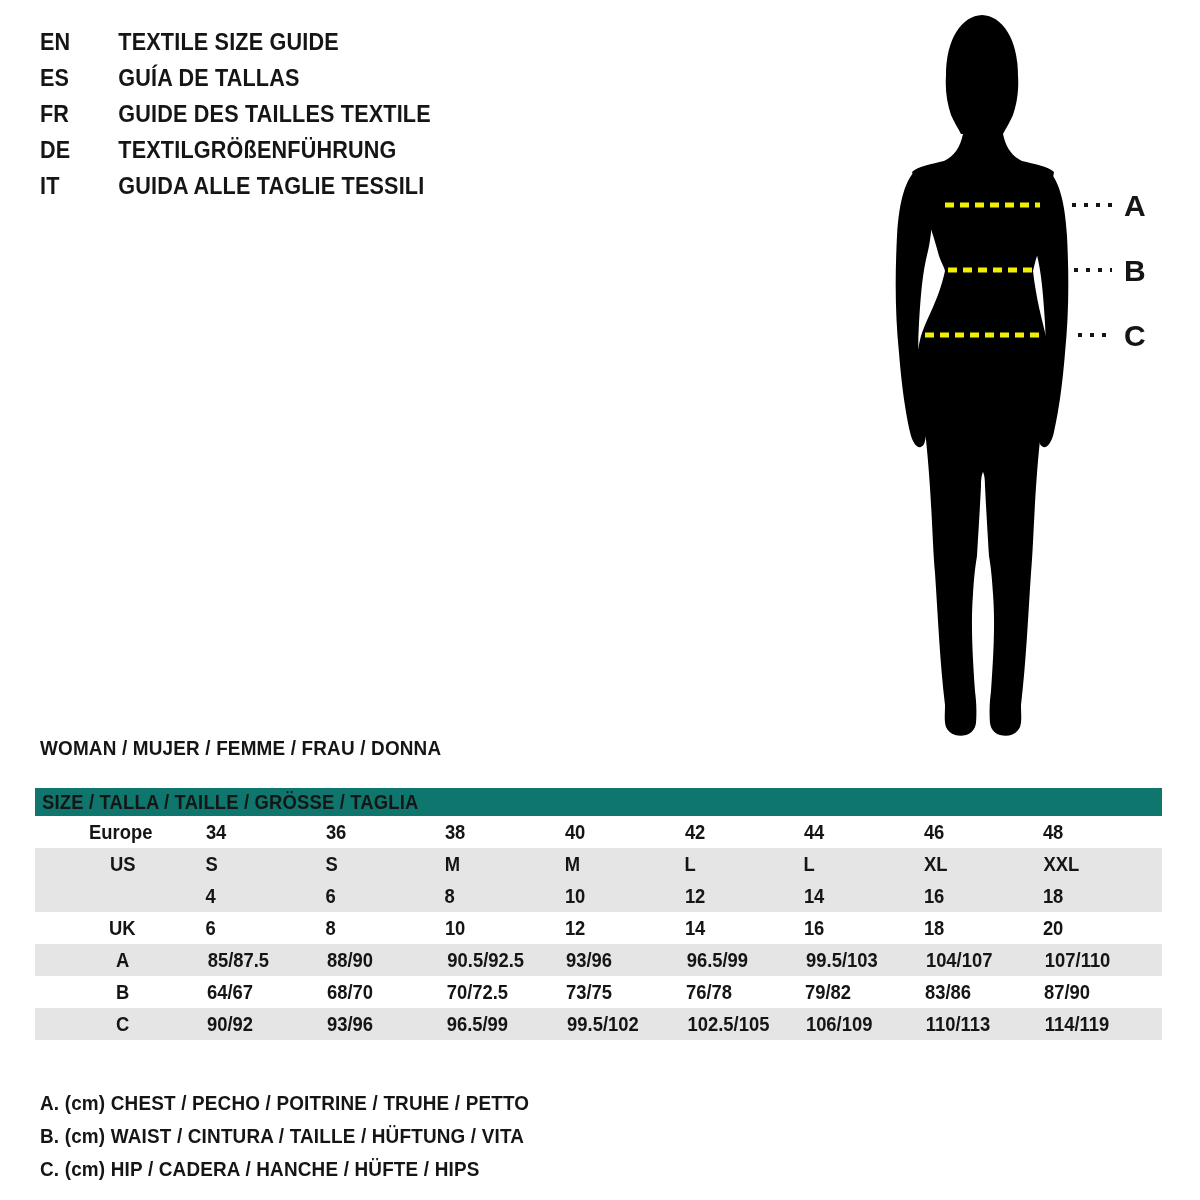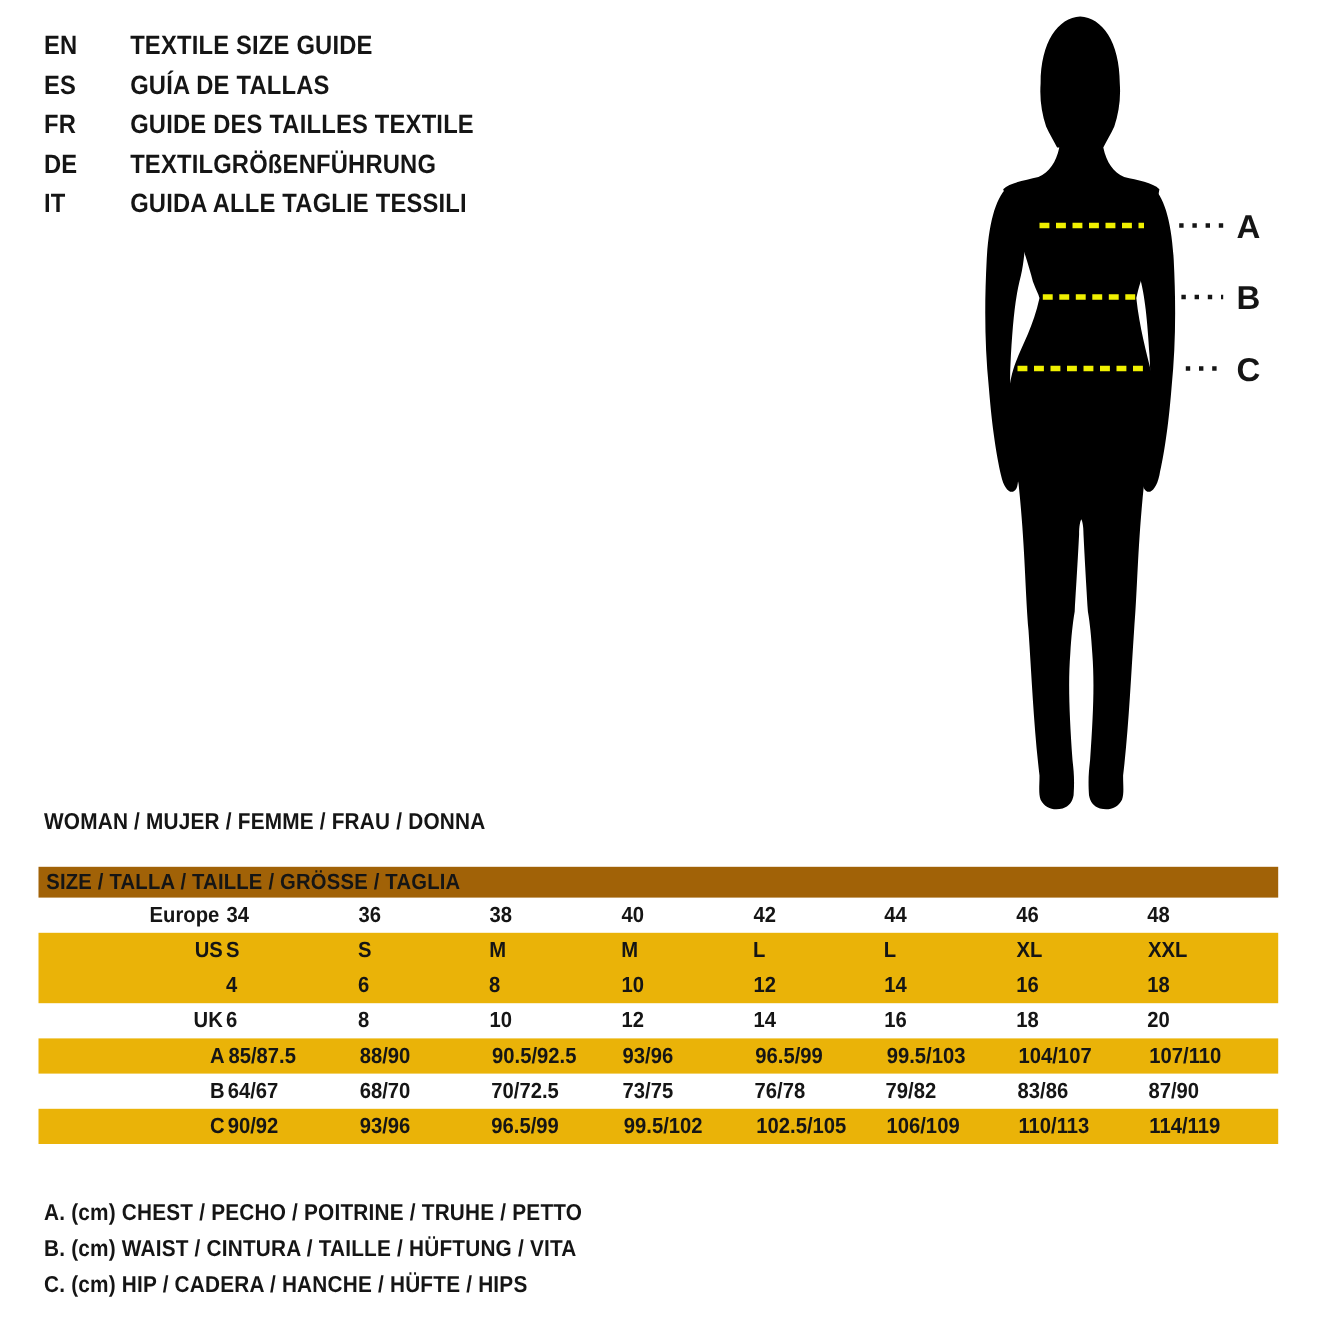--- a/index.html
+++ b/index.html
@@ -20,27 +20,27 @@
   .figure-svg{position:absolute;left:860px;top:8px;width:330px;height:740px;}
   
   .section-title{
     position:absolute;left:40px;top:736px;
     transform:scaleX(0.9);transform-origin:0 0;
     font-weight:bold;font-size:21px;line-height:24px;letter-spacing:0.2px;white-space:nowrap;
   }
   
   .size-table{position:absolute;left:35px;top:788px;width:1127px;font-weight:bold;}
   .st-header{
-    height:28px;line-height:28px;background:#a16207;
+    height:28px;line-height:28px;background:#0f766e;
     font-size:20px;padding-left:7px;letter-spacing:0.2px;
   }
   .st-header span{display:inline-block;transform:scaleX(0.92);transform-origin:0 50%;white-space:nowrap;}
   .st-row{display:grid;grid-template-columns:170px repeat(8,1fr);height:32px;line-height:32px;font-size:20px;}
-  .st-row.stripe{background:#eab308;}
-  .st-label{text-align:right;padding-left:7px;}
+  .st-row.stripe{background:#e5e5e5;}
+  .st-label{text-align:center;padding-left:7px;}
   .st-label span{display:inline-block;transform:scaleX(0.92);transform-origin:0 50%;}
   .st-cell{text-align:left;}
   .st-cell span{display:inline-block;transform:scaleX(0.92);transform-origin:50% 50%;white-space:nowrap;}
   
   .legend{
     position:absolute;left:40px;top:1086px;
     transform:scaleX(0.9);transform-origin:0 0;
     font-weight:bold;font-size:21px;line-height:33px;letter-spacing:0.2px;white-space:nowrap;
   }
 </style>

